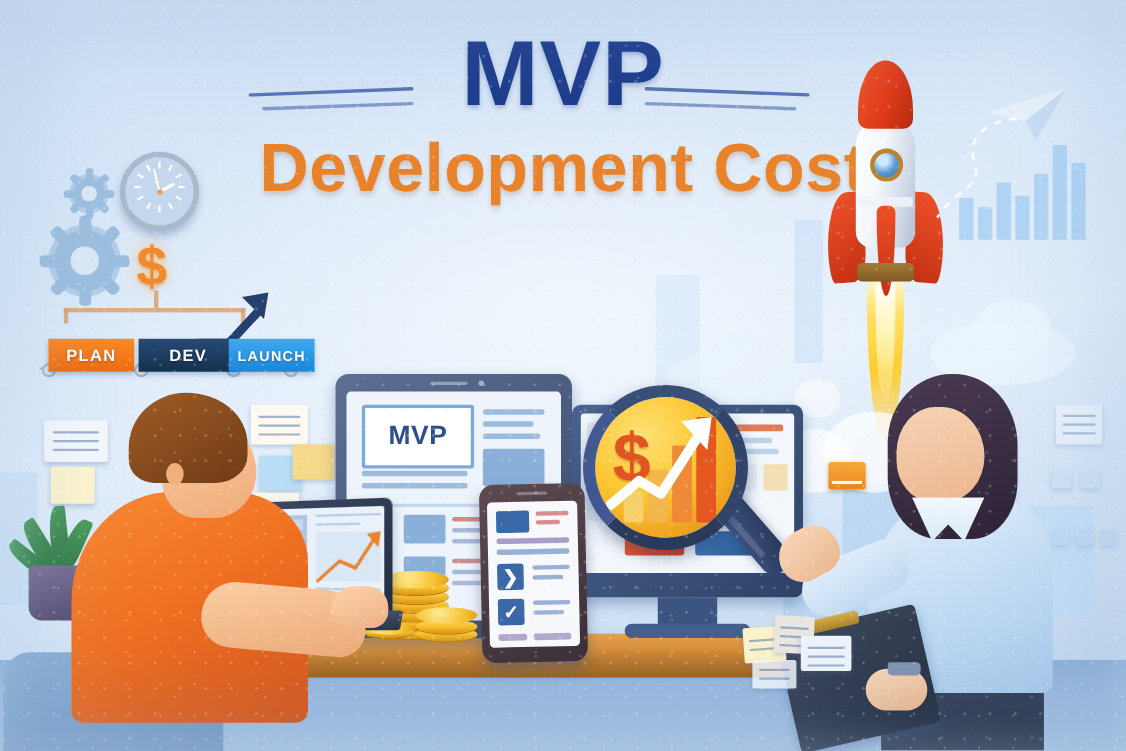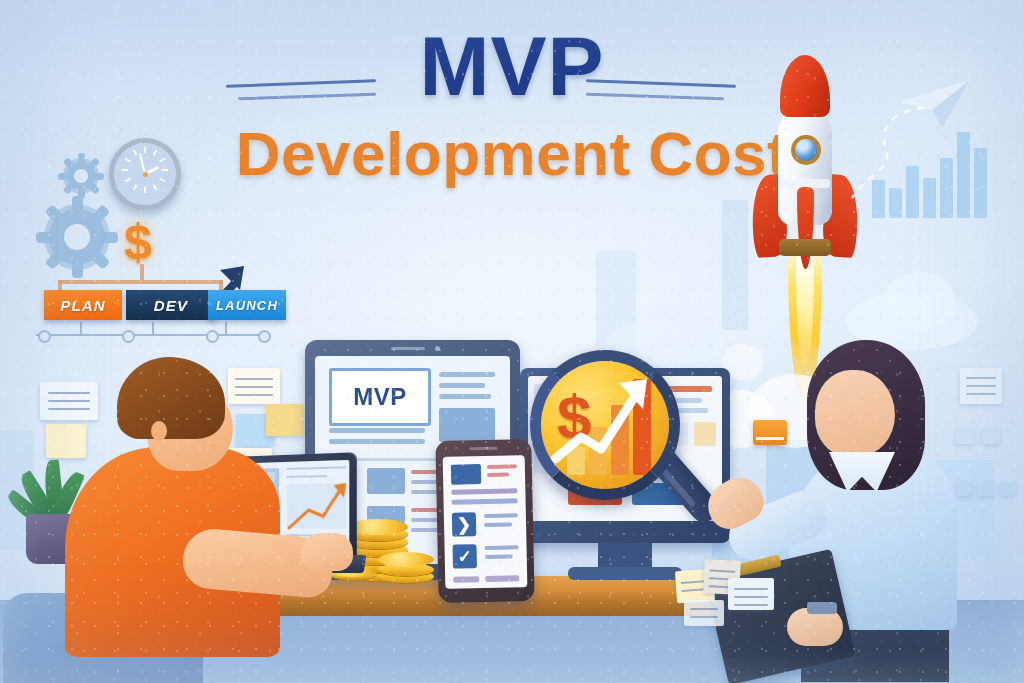--- a/index.html
+++ b/index.html
@@ -59,23 +59,23 @@
     box-shadow:0 4px 7px rgba(40,70,130,.45);}
   #ribbon .tipL,#ribbon .tipR{position:absolute;top:0;width:24px;height:42px;
     background:linear-gradient(180deg,#34589f,#1f3c78);}
   #ribbon .tipL{left:0;clip-path:polygon(0 0,100% 0,100% 100%,0 100%,46% 50%);}
   #ribbon .tipR{right:0;clip-path:polygon(0 0,100% 0,54% 50%,100% 100%,0 100%);}
   #ribbon .txt{position:absolute;inset:0;display:flex;align-items:center;justify-content:center;
     color:#fff;font-size:23px;font-weight:bold;letter-spacing:.2px;
     text-shadow:0 2px 3px rgba(15,35,80,.6);}
 
   
-  .chip{position:absolute;top:290px;height:30px;display:flex;align-items:center;justify-content:center;
+  .chip{position:absolute;top:308px;height:30px;display:flex;align-items:center;justify-content:center;
     color:#fff;font-size:15px;font-weight:bold;letter-spacing:1.2px;
-    box-shadow:0 3px 5px rgba(50,80,130,.35);text-shadow:0 1px 2px rgba(0,0,0,.3);font-style:italic;}
+    box-shadow:0 3px 5px rgba(50,80,130,.35);text-shadow:0 1px 2px rgba(0,0,0,.3);}
   .tl-line{position:absolute;height:2px;background:#9fbbdc;}
   .tl-dot{position:absolute;width:9px;height:9px;border-radius:50%;background:#dfeaf7;border:2px solid #9fbbdc;}
   .tl-stem{position:absolute;width:2px;background:#9fbbdc;}
 
   
   .gear{position:absolute;border-radius:50%;background:#9dbfdf;opacity:.62;}
   .gear::before{content:"";position:absolute;inset:26%;border-radius:50%;background:#dbe8f6;}
   .tooth{position:absolute;background:#9dbfdf;opacity:1;border-radius:2px;}
   #clock{position:absolute;left:109px;top:138px;width:62px;height:62px;border-radius:50%;
     background:#c5d7ec;border:5px solid #a9b9cc;box-shadow:0 5px 8px rgba(80,110,150,.38);}

